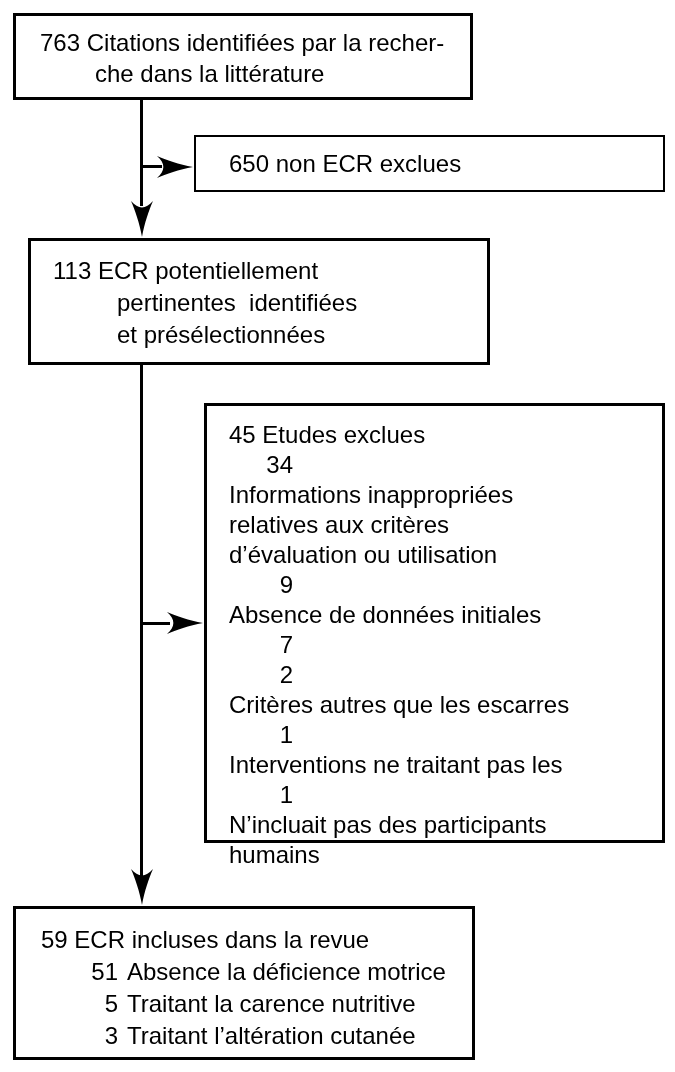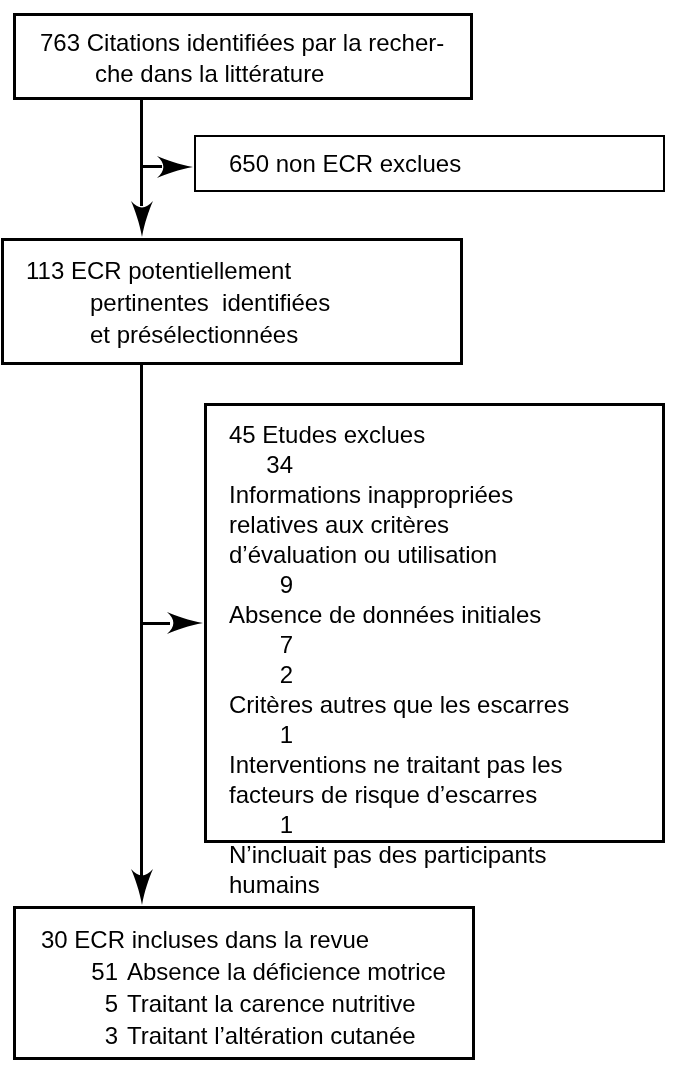--- a/index.html
+++ b/index.html
@@ -26,21 +26,21 @@
   .ln { white-space: pre-wrap; }
 
   
   #box-citations { left: 13px; top: 13px; width: 460px; height: 87px; padding: 11px 6px 0 24px; line-height: 31px; }
   #box-citations .indent2 { margin-left: 55px; }
 
   
   #box-non-ecr { left: 194px; top: 135px; width: 471px; height: 57px; border-width: 2px; display: flex; align-items: center; padding-left: 33px; }
 
   
-  #box-ecr-potential { left: 1px; top: 238px; width: 462px; height: 127px; padding: 14px 6px 0 22px; line-height: 32px; }
+  #box-ecr-potential { left: 28px; top: 238px; width: 462px; height: 127px; padding: 14px 6px 0 22px; line-height: 32px; }
   #box-ecr-potential .indent2 { margin-left: 64px; }
 
   
   #box-excluded { left: 204px; top: 403px; width: 461px; height: 440px; padding: 14px 0 0 22px; line-height: 30px; }
   #box-excluded .item { display: flex; flex-direction: column; }
   #box-excluded .num { width: 64px; text-align: right; flex: 0 0 auto; margin-right: 9px; }
 
   
   #box-included { left: 13px; top: 906px; width: 462px; height: 154px; padding: 15px 0 0 25px; line-height: 32px; }
   #box-included .item { display: flex; }
@@ -118,34 +118,33 @@
     <div class="item">
       <div class="num ln">2</div>
       <div>
         <div class="ln">Critères autres que les escarres</div>
       </div>
     </div>
     <div class="item">
       <div class="num ln">1</div>
       <div>
         <div class="ln">Interventions ne traitant pas les</div>
-        <div class="ln">facteurs de risque d’escarres</div>
       </div>
     </div>
     <div class="item">
       <div class="num ln">1</div>
       <div>
         <div class="ln">N’incluait pas des participants</div>
         <div class="ln">humains</div>
       </div>
     </div>
   </div>
 
   <div class="box" id="box-included">
-    <div class="ln">30 ECR incluses dans la revue</div>
+    <div class="ln">59 ECR incluses dans la revue</div>
     <div class="item">
       <div class="num ln">51</div>
       <div class="ln">Absence la déficience motrice</div>
     </div>
     <div class="item">
       <div class="num ln">5</div>
       <div class="ln">Traitant la carence nutritive</div>
     </div>
     <div class="item">
       <div class="num ln">3</div>

